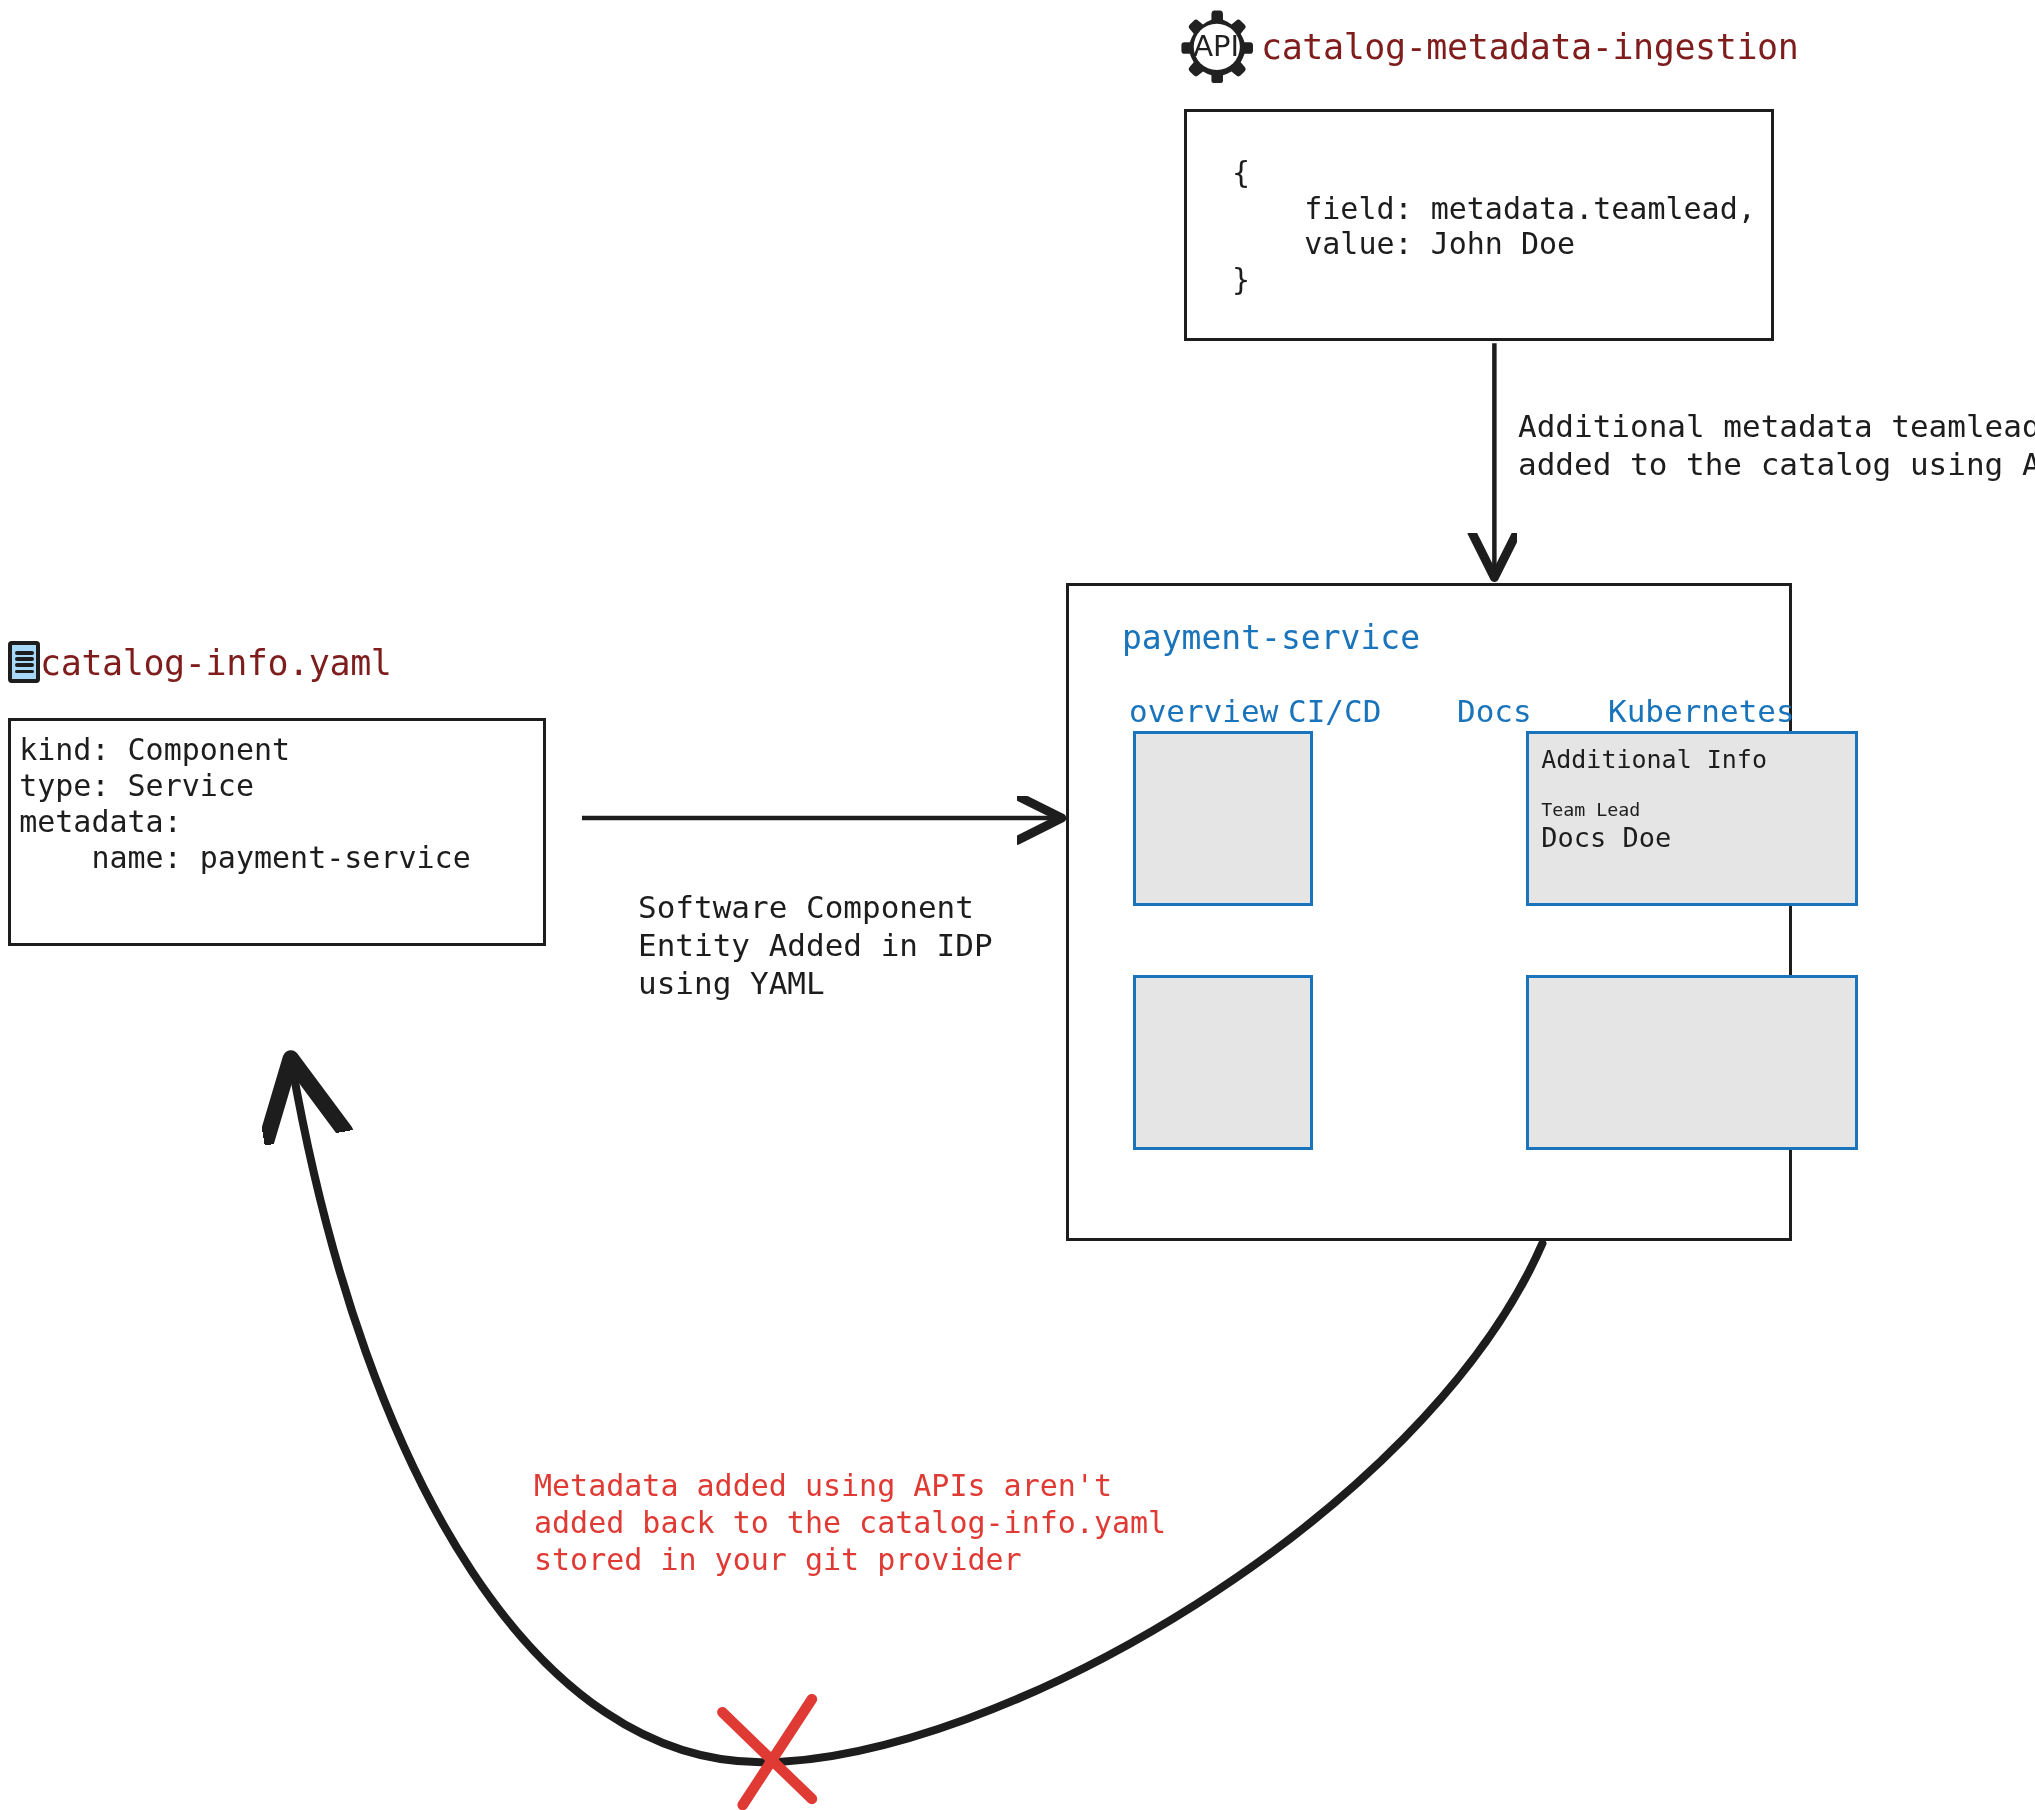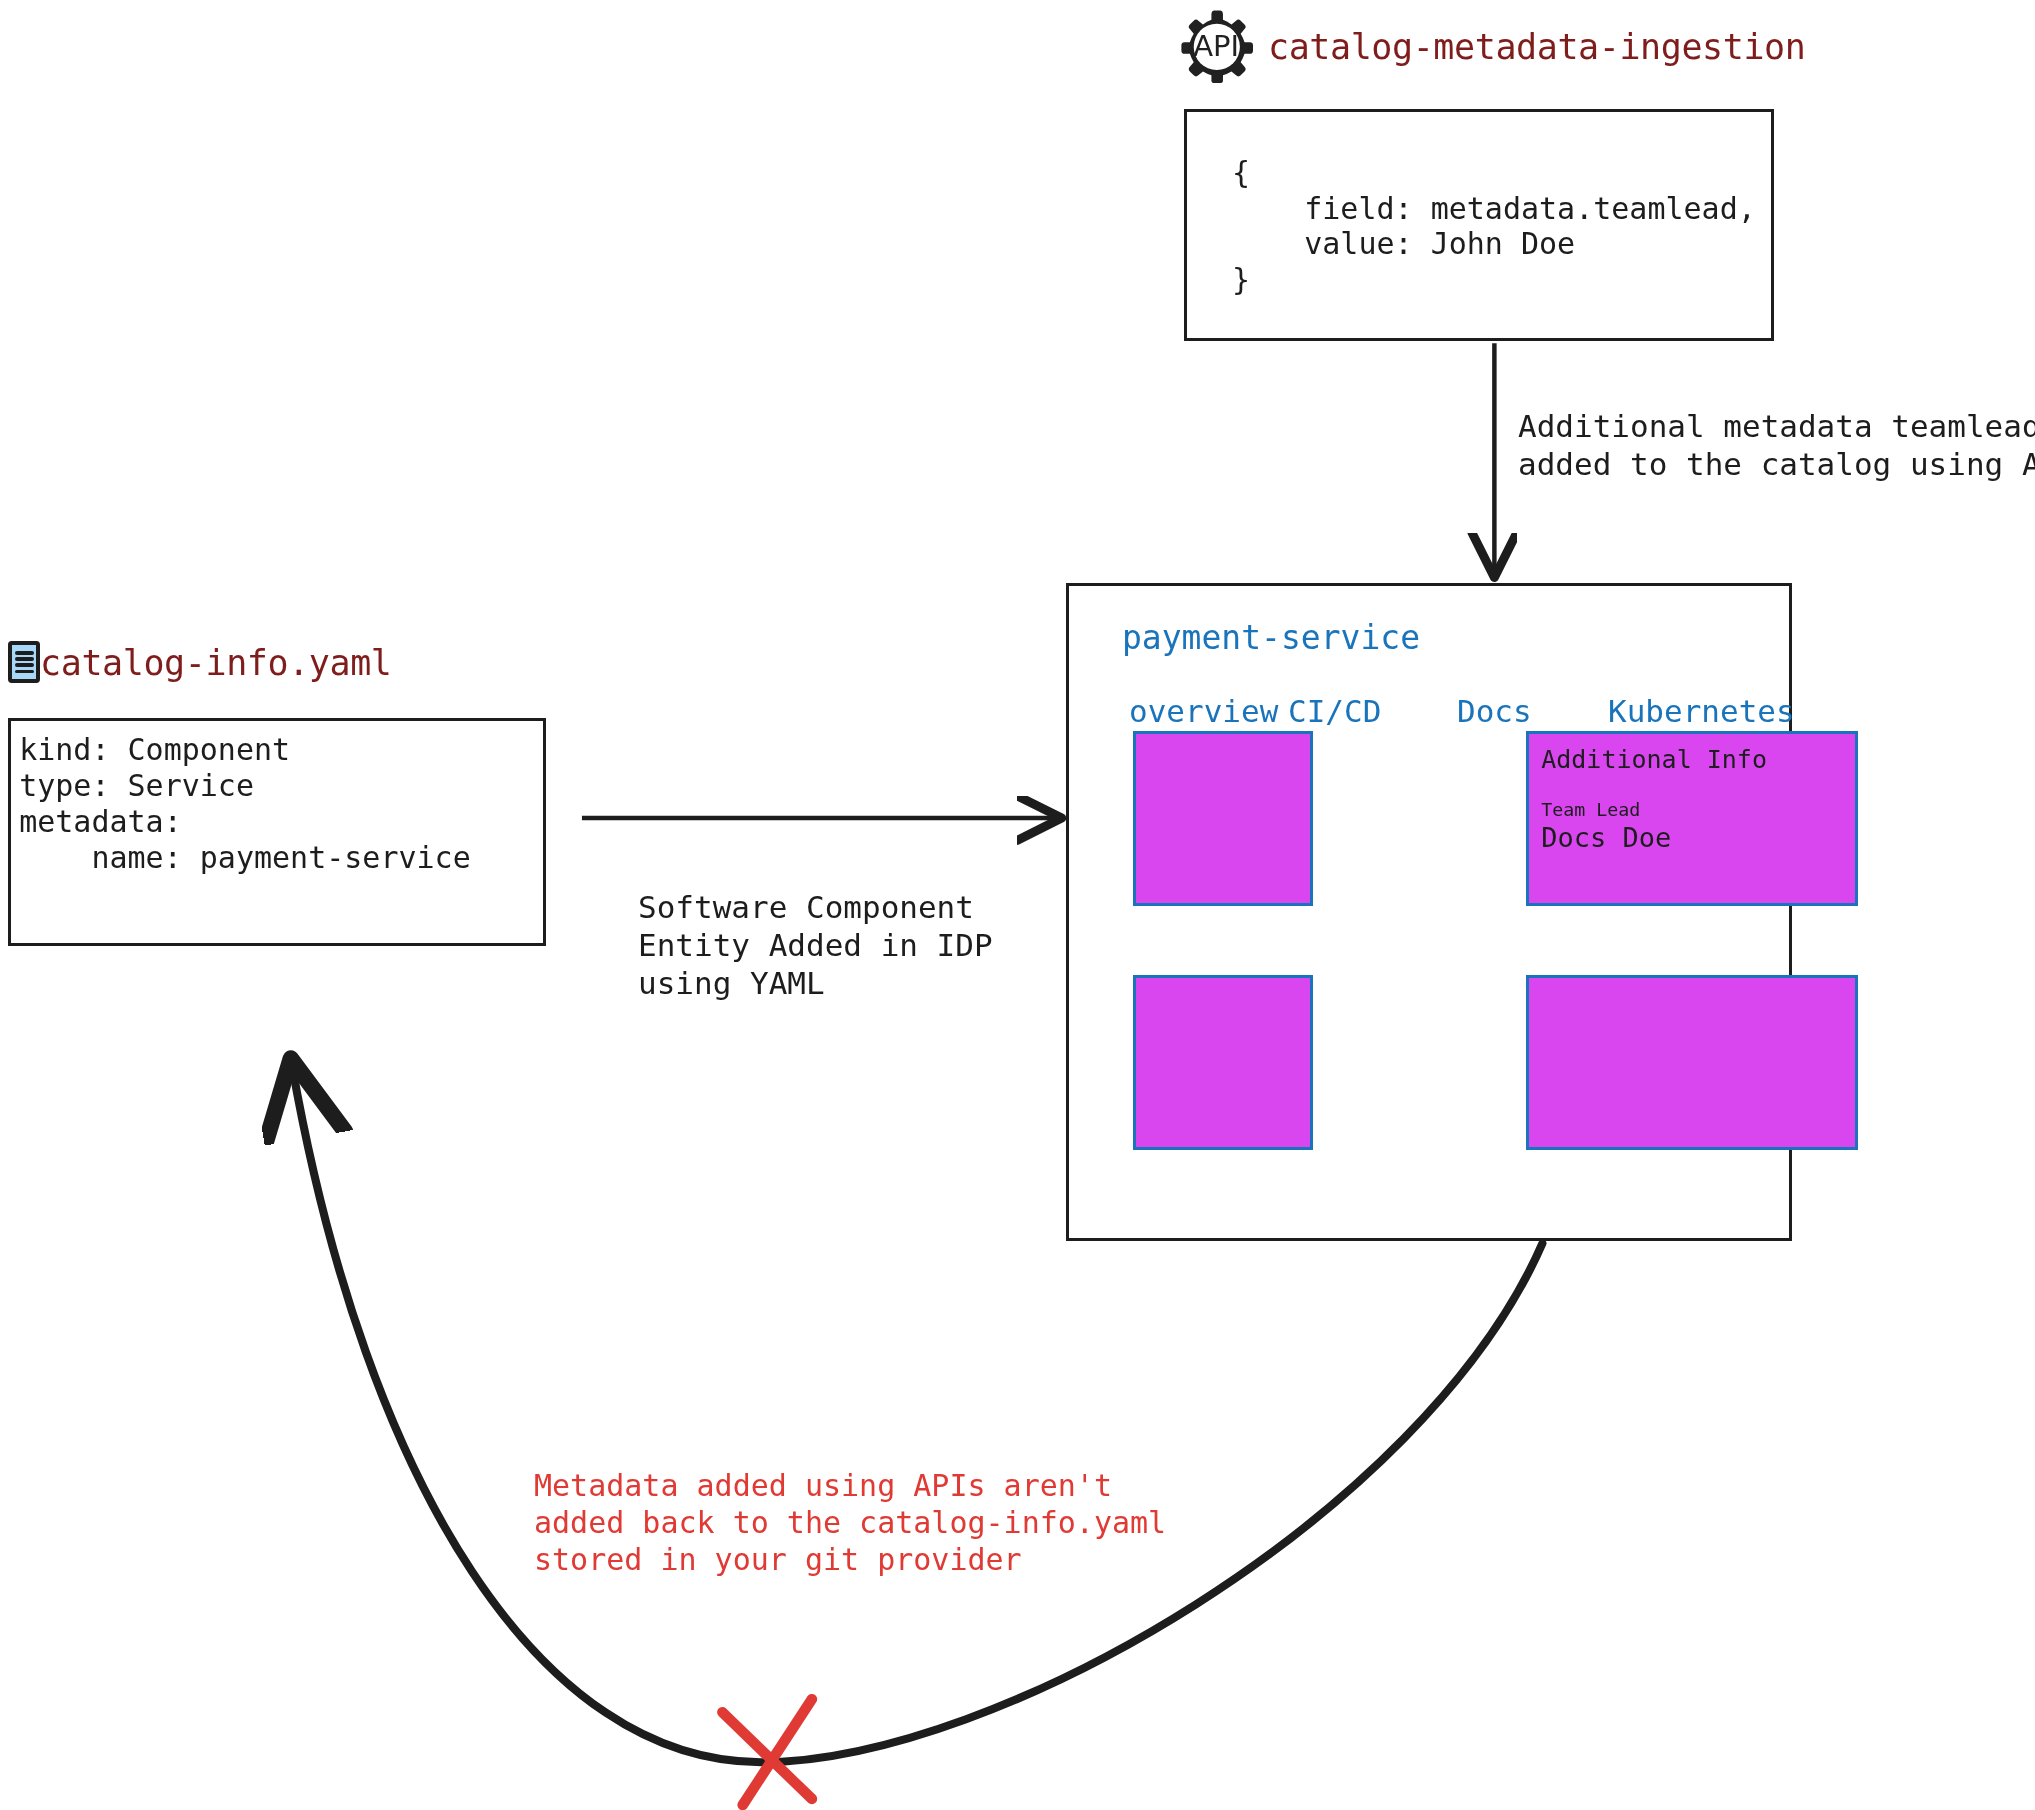--- a/index.html
+++ b/index.html
@@ -49,21 +49,21 @@
   }
 
   
   .black-box {
     border: 3.7px solid #1d1d1d;
     background: #ffffff;
     box-sizing: border-box;
   }
   .blue-box {
     border: 3.7px solid #1a74bb;
-    background: #d946ef;
+    background: #e5e5e5;
     box-sizing: border-box;
   }
 
   
   .yaml-icon {
     width: 32px;
     height: 42px;
     border: 4.5px solid #1d1d1d;
     border-radius: 3.7px;
     background: #a8d8f8;
@@ -152,21 +152,21 @@
       <path d="M 3790 3055 C 3500 3720 2450 4330 1870 4330 C 1330 4330 900 3650 718 2620" fill="none" stroke="#1d1d1d" stroke-width="20" stroke-linecap="round" marker-end="url(#arrowhead)"></path>
     </g>
 
     <g>
       <line x1="1775" y1="4207" x2="1995" y2="4420" stroke="#e03a34" stroke-width="26" stroke-linecap="round"></line>
       <line x1="1995" y1="4175" x2="1825" y2="4435" stroke="#e03a34" stroke-width="26" stroke-linecap="round"></line>
     </g>
   </svg>
 
   <div class="abs" style="left:1176px; top:4.1px;">
-    <div style="display:flex; align-items:center; gap:15px;text-align:center;">
+    <div style="display:flex; align-items:center; gap:8px;text-align:center;">
 
       <div style="width:77px; height:81px; position:relative;">
         <svg viewBox="0 0 100 100" width="77" height="81">
           <g fill="#212121">
             <path d="M50 6 L57 6 Q61 6 61 11 L61 18 Q67 20 72 24 L78 19 Q81 16 84 19
                      L89 24 Q92 27 89 30 L84 36 Q87 41 89 47 L96 47 Q100 47 100 51
                      L100 58 Q100 62 96 62 L89 62 Q87 68 84 73 L89 79 Q92 82 89 85
                      L84 90 Q81 93 78 90 L72 85 Q67 88 61 90 L61 97 Q61 100 57 100
                      L50 100 Q46 100 46 97 L46 90 Q40 88 35 85 L29 90 Q26 93 23 90
                      L18 85 Q15 82 18 79 L23 73 Q20 68 18 62 L11 62 Q7 62 7 58

